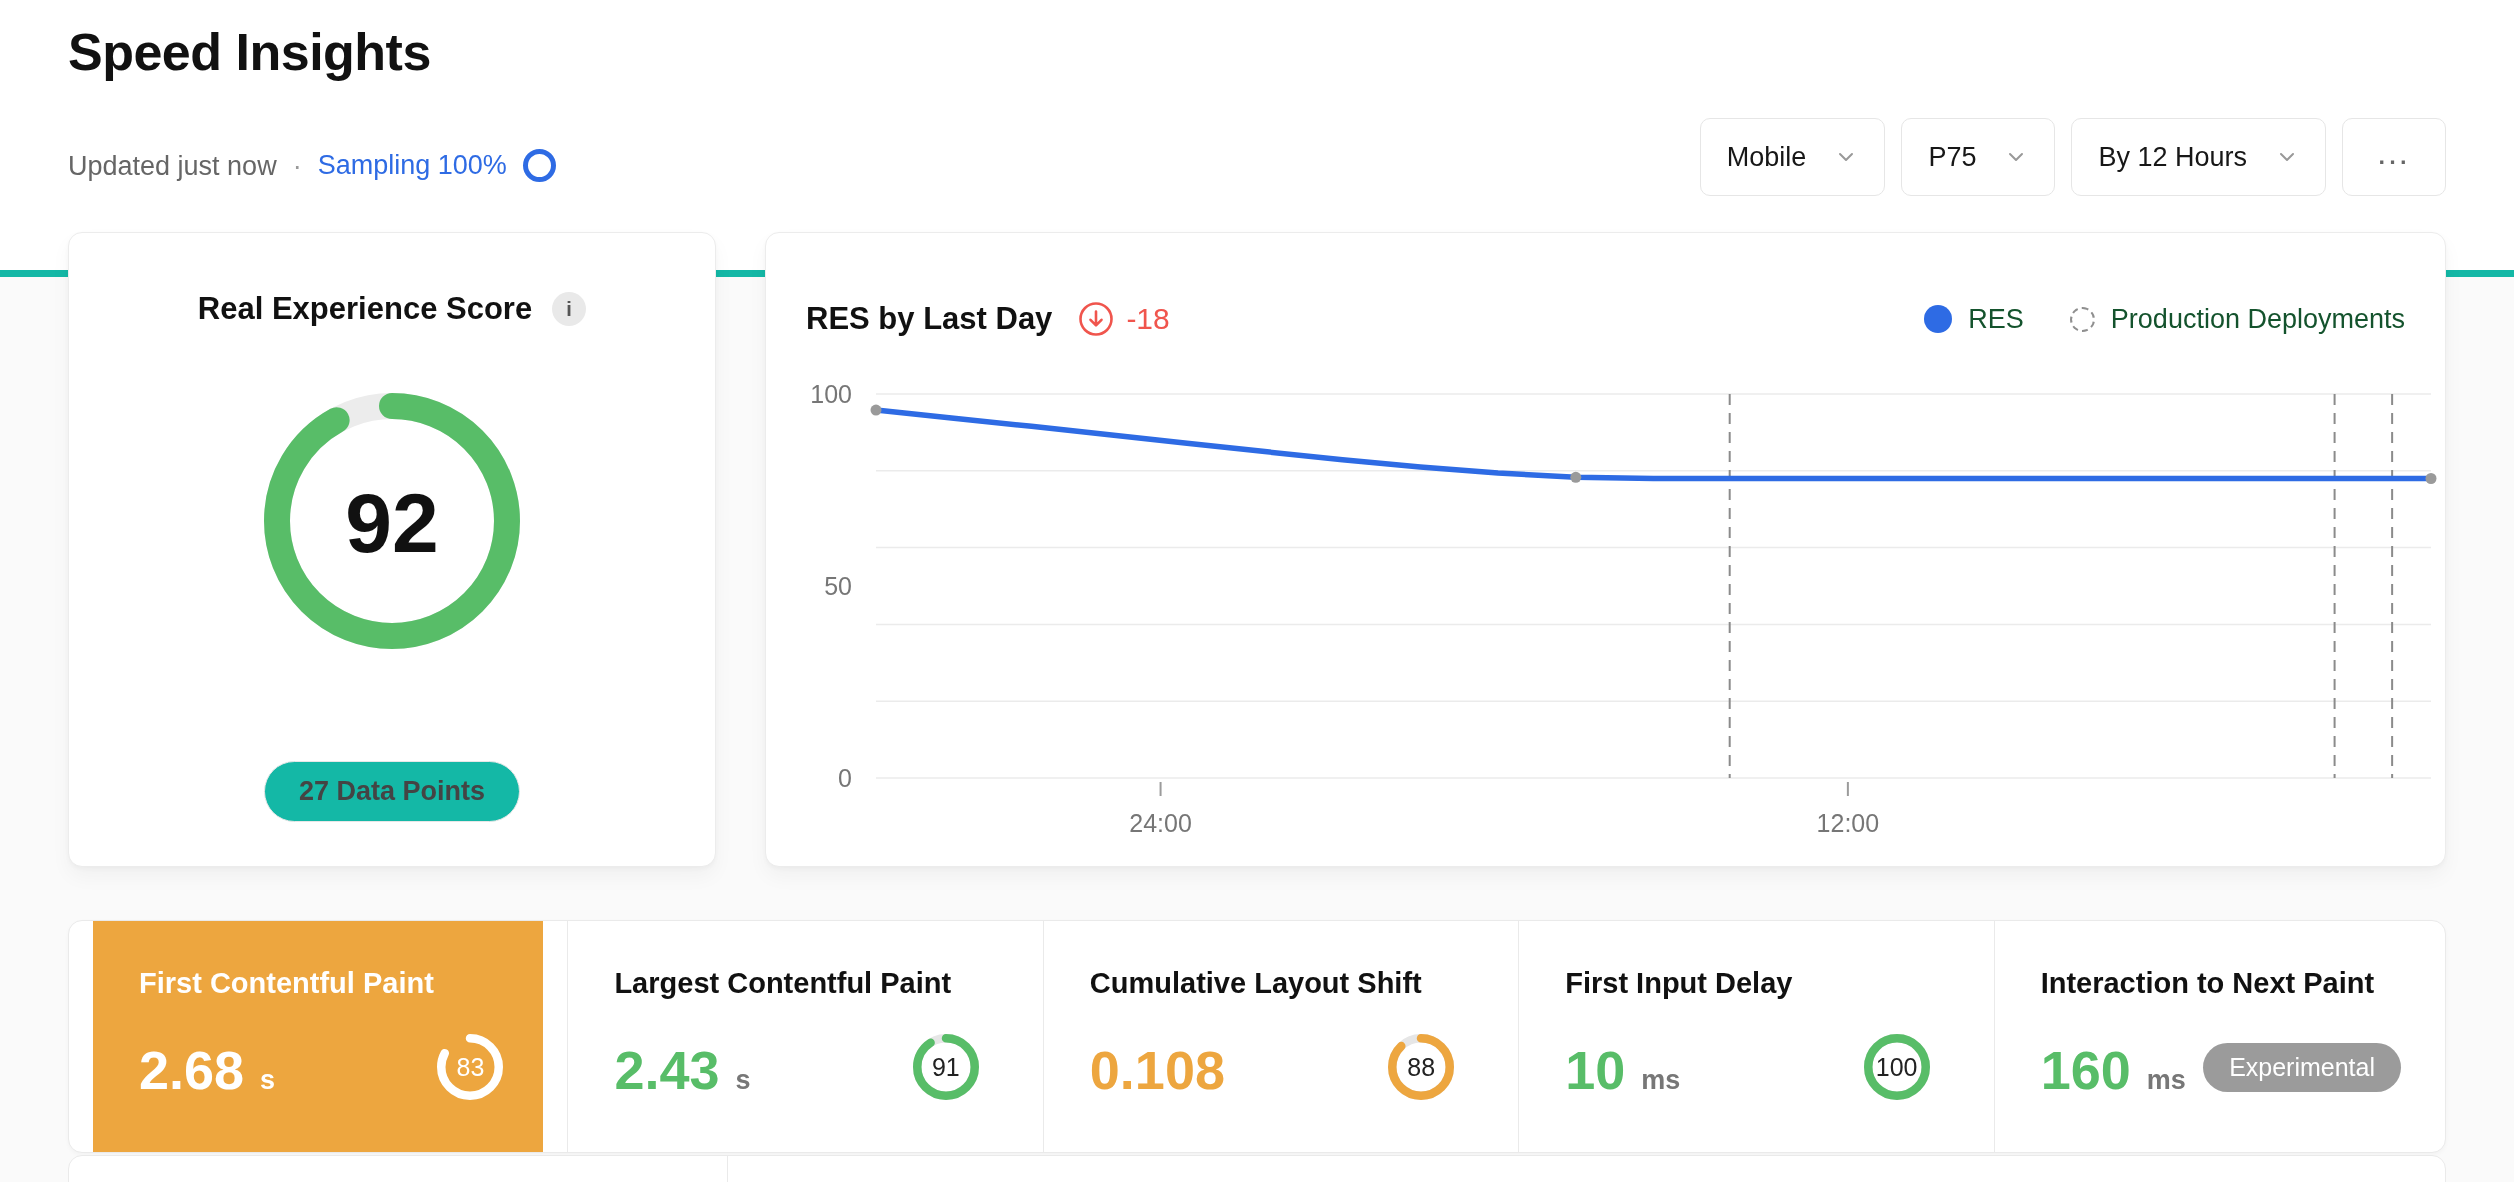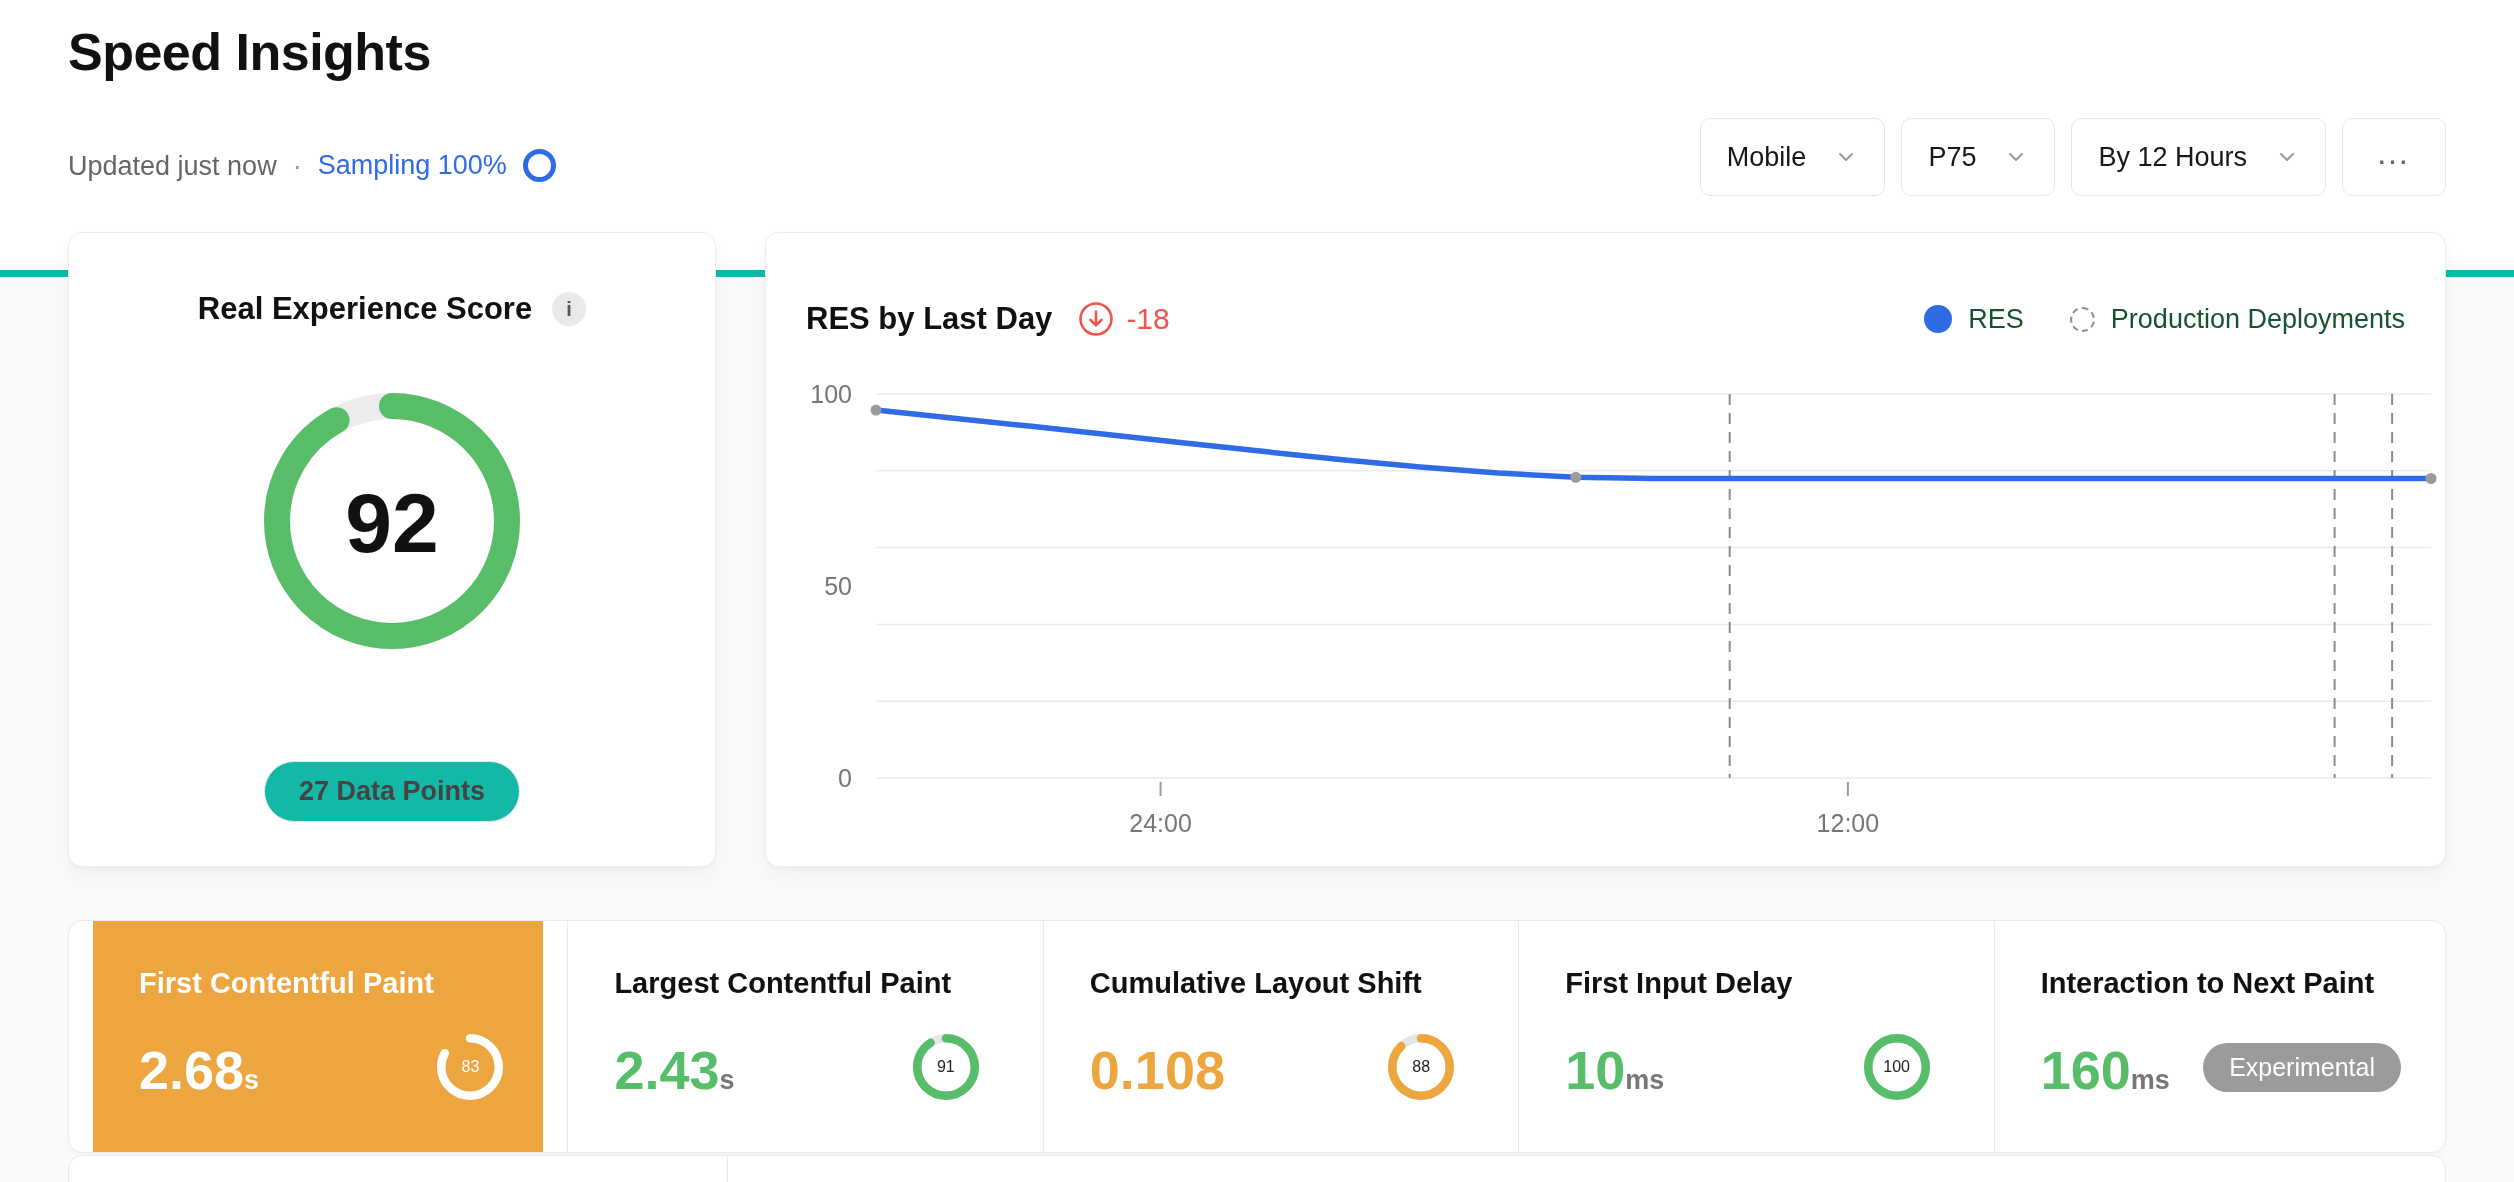--- a/index.html
+++ b/index.html
@@ -94,32 +94,32 @@
   }
   .metric-card {
     flex:1 1 0; position:relative; padding:46px 0 0 46px; cursor:pointer;
     border-left:1px solid #eaeaea;
     margin-left:24px;
   }
   .metric-card:first-child { border-left:none; }
   .metric-card.highlight { background:#EDA63F; }
   .metric-label { font-size:29px; font-weight:700; color:#111; }
   .metric-card.highlight .metric-label { color:#fff; }
-  .metric-value-row { position:absolute; left:46px; top:118px; display:flex; align-items:baseline; }
+  .metric-value-row { position:absolute; left:46px; top:118px; display:flex; align-items:baseline; gap:16px; }
   .metric-value { font-size:54px; font-weight:700; }
   .metric-unit { font-size:27px; font-weight:600; color:#777; }
   .metric-card.highlight .metric-value, .metric-card.highlight .metric-unit { color:#fff; }
   .metric-value.green { color:#58BD68; }
   .metric-value.orange { color:#EDA63F; }
   .mini-gauge-wrap {
     position:absolute; right:40px; top:113px; width:66px; height:66px;
   }
   .mini-gauge-score {
     position:absolute; inset:0; display:flex; align-items:center; justify-content:center;
-    font-size:16px; color:#222; font-weight:400;
+    font-size:25px; color:#222; font-weight:400;
   }
   .metric-card.highlight .mini-gauge-score { color:#fff; }
   .exp-badge {
     position:absolute; right:44px; top:122px;
     background:#9b9b9b; color:#fff; font-size:25px; font-weight:500;
     border-radius:999px; padding:10px 26px; white-space:nowrap;
   }
   
   .bottom-panel {
     position:absolute; left:68px; top:1155px; width:2378px; height:40px;

